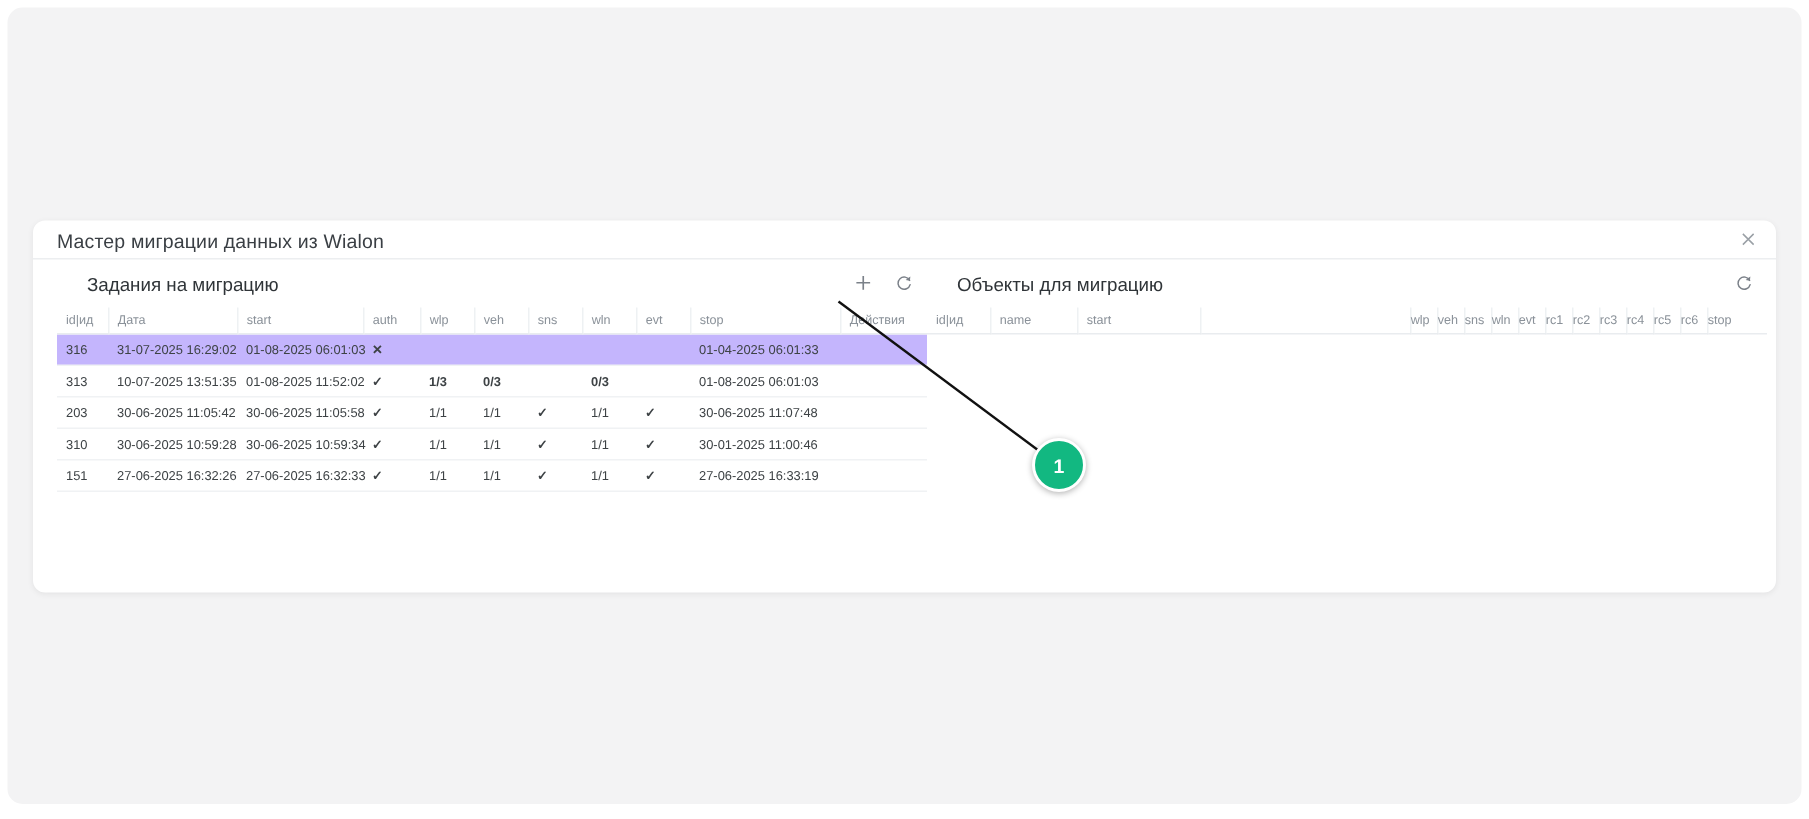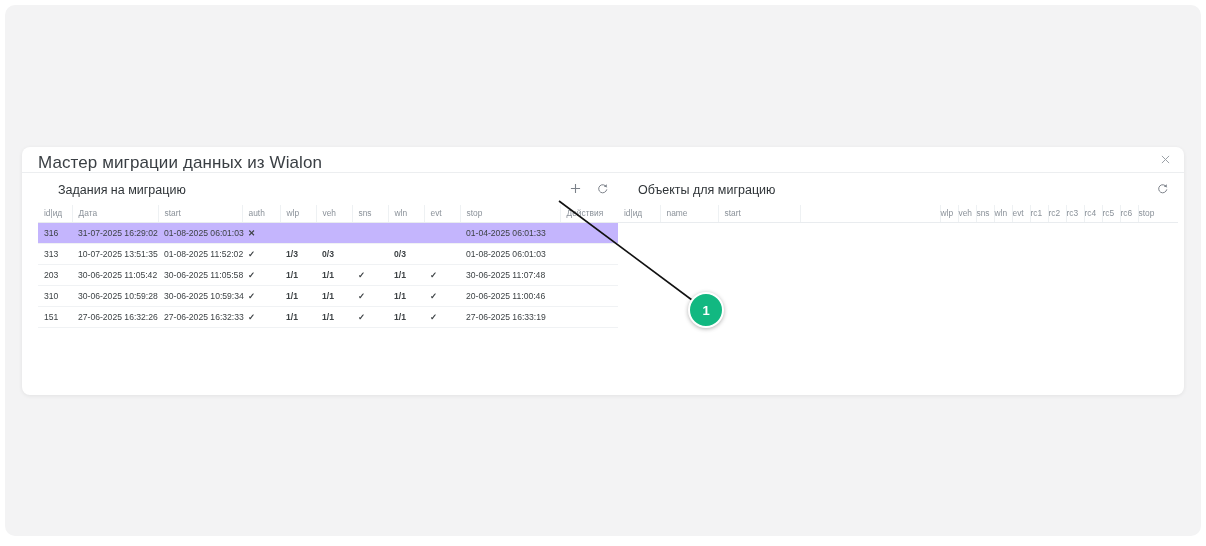--- a/index.html
+++ b/index.html
@@ -46,21 +46,21 @@
   .modal-titlebar {
     position: relative;
     height: 26px;
     border-bottom: 1px solid #eceef0;
   }
 
   .modal-title {
     position: absolute;
     left: 16px;
     top: 6px;
-    font-size: 17px;
+    font-size: 13px;
     color: #3a3f44;
     letter-spacing: 0.1px;
     white-space: nowrap;
   }
 
   .modal-close {
     position: absolute;
     right: 12px;
     top: 5px;
     width: 14px;
@@ -152,21 +152,21 @@
     font-size: 8.6px;
     color: #3d4245;
   }
 
   tr.row-selected td {
     background: #c4b5fd;
     border-top: 1px solid #b9d4ec;
     border-bottom: 1px solid #b9d4ec;
   }
 
-  .cell-ok    { color: #2aa048; font-weight: 700; margin-left: 44px; }
+  .cell-ok    { color: #2aa048; font-weight: 400; margin-left: 44px; }
   .cell-bad   { color: #e8342b; font-weight: 700; }
   .mark-ok    { color: #3fae4e; font-size: 9px; font-weight: 700; }
   .mark-bad   { color: #f0453c; font-size: 9px; font-weight: 700; }
   .pad-l      { padding-left: 6px !important; }
 
   
   .lt-id    { width: 34px; }
   .lt-date  { width: 86px; }
   .lt-start { width: 84px; }
   .lt-auth  { width: 38px; }
@@ -330,21 +330,21 @@
             <tr>
               <td class="pad-l">310</td>
               <td class="pad-l">30-06-2025 10:59:28</td>
               <td class="pad-l">30-06-2025 10:59:34</td>
               <td class="pad-l mark-ok">✓</td>
               <td class="pad-l cell-ok">1/1</td>
               <td class="pad-l cell-ok">1/1</td>
               <td class="pad-l mark-ok">✓</td>
               <td class="pad-l cell-ok">1/1</td>
               <td class="pad-l mark-ok">✓</td>
-              <td class="pad-l">20-06-2025 11:00:46</td>
+              <td class="pad-l">30-01-2025 11:00:46</td>
               <td class="pad-l"></td>
             </tr>
 
             <tr>
               <td class="pad-l">151</td>
               <td class="pad-l">27-06-2025 16:32:26</td>
               <td class="pad-l">27-06-2025 16:32:33</td>
               <td class="pad-l mark-ok">✓</td>
               <td class="pad-l cell-ok">1/1</td>
               <td class="pad-l cell-ok">1/1</td>

